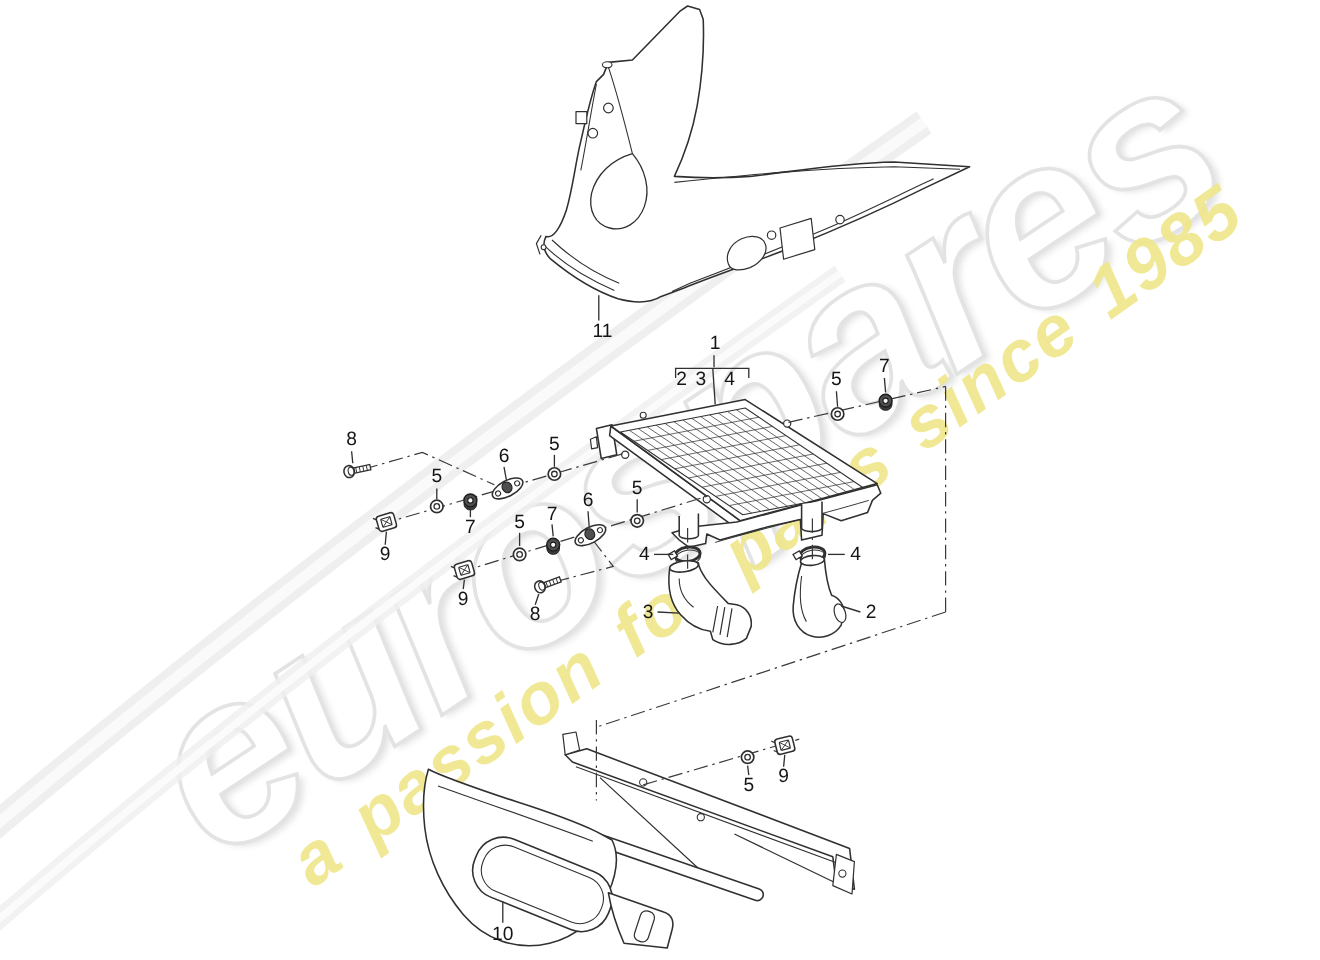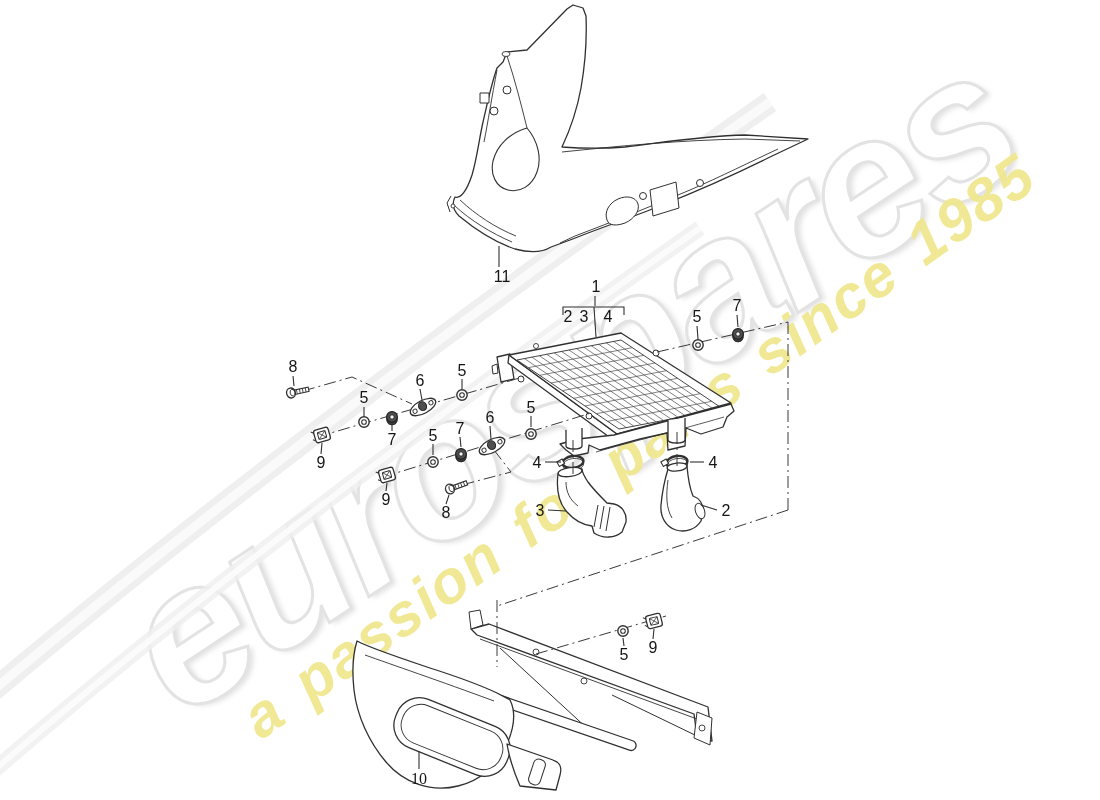--- a/index.html
+++ b/index.html
@@ -306,15 +306,15 @@
       <div class="callout" style="left: 460px; top: 429px;">7</div>
       <div class="callout" style="left: 490px; top: 418px;">6</div>
       <div class="callout" style="left: 531px; top: 408px;">5</div>
       <div class="callout" style="left: 446px; top: 513px;">8</div>
       <div class="callout" style="left: 537px; top: 463px;">4</div>
       <div class="callout" style="left: 540px; top: 511px;">3</div>
       <div class="callout" style="left: 713px; top: 463px;">4</div>
       <div class="callout" style="left: 726px; top: 511px;">2</div>
       <div class="callout" style="left: 624px; top: 655px;">5</div>
       <div class="callout" style="left: 653px; top: 648px;">9</div>
-      <div class="callout" style="left: 419px; top: 779px; font-family: Liberation Serif, serif;">10</div>
+      <div class="callout" style="left: 419px; top: 779px;">10</div>
     </div>
 </div>
 
 </body></html>

